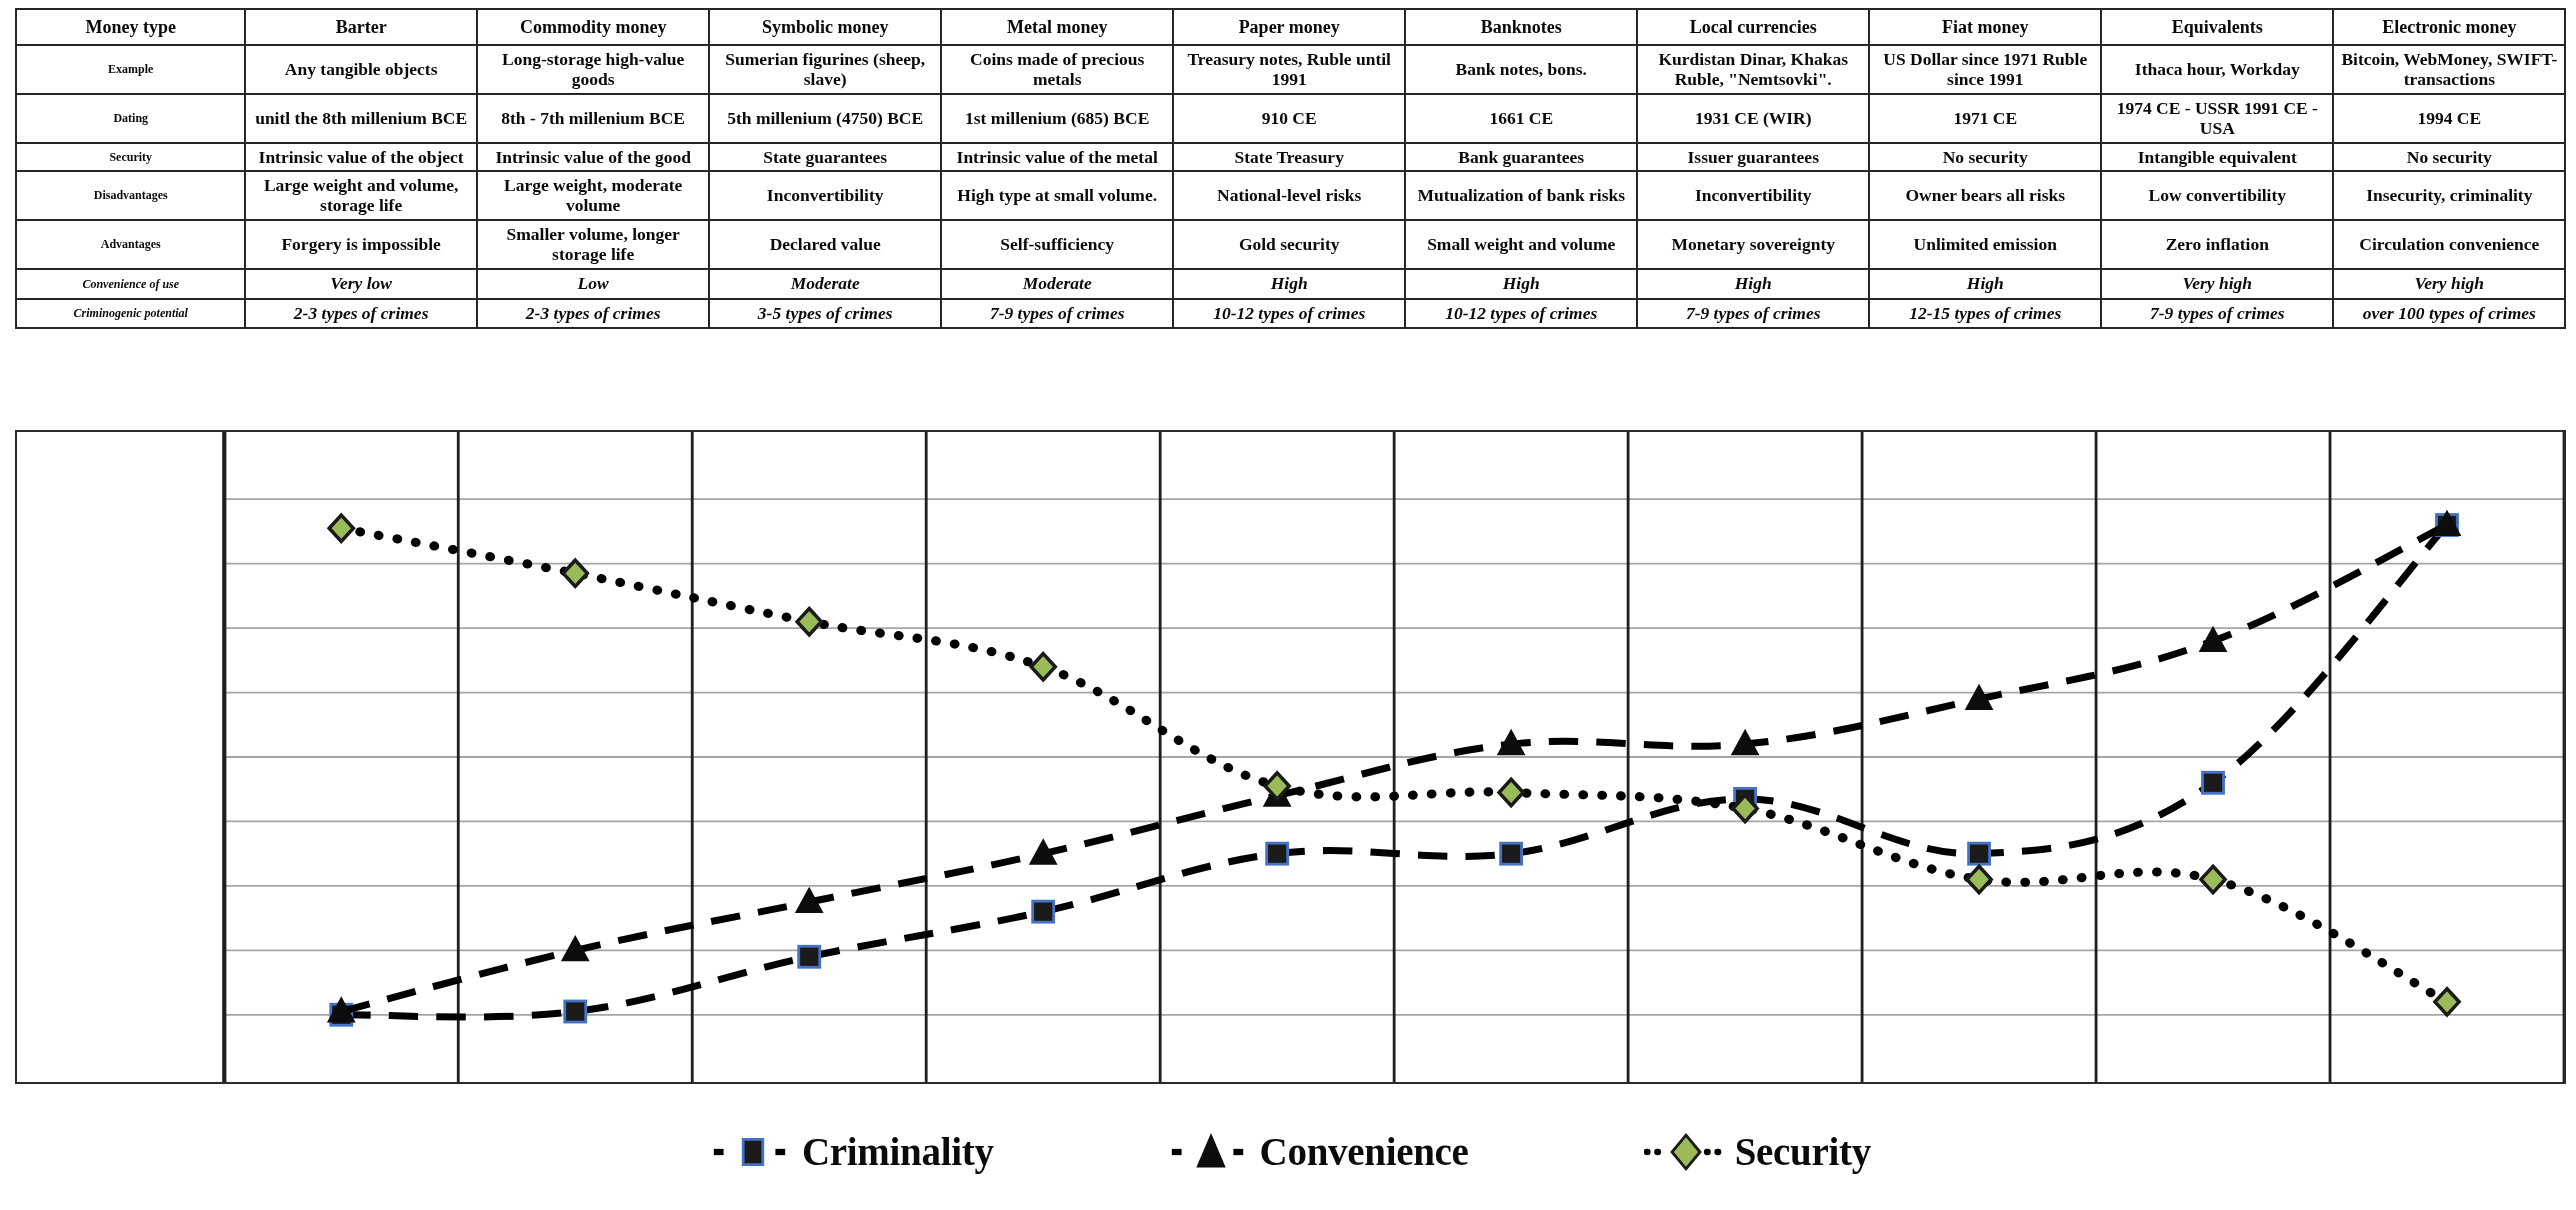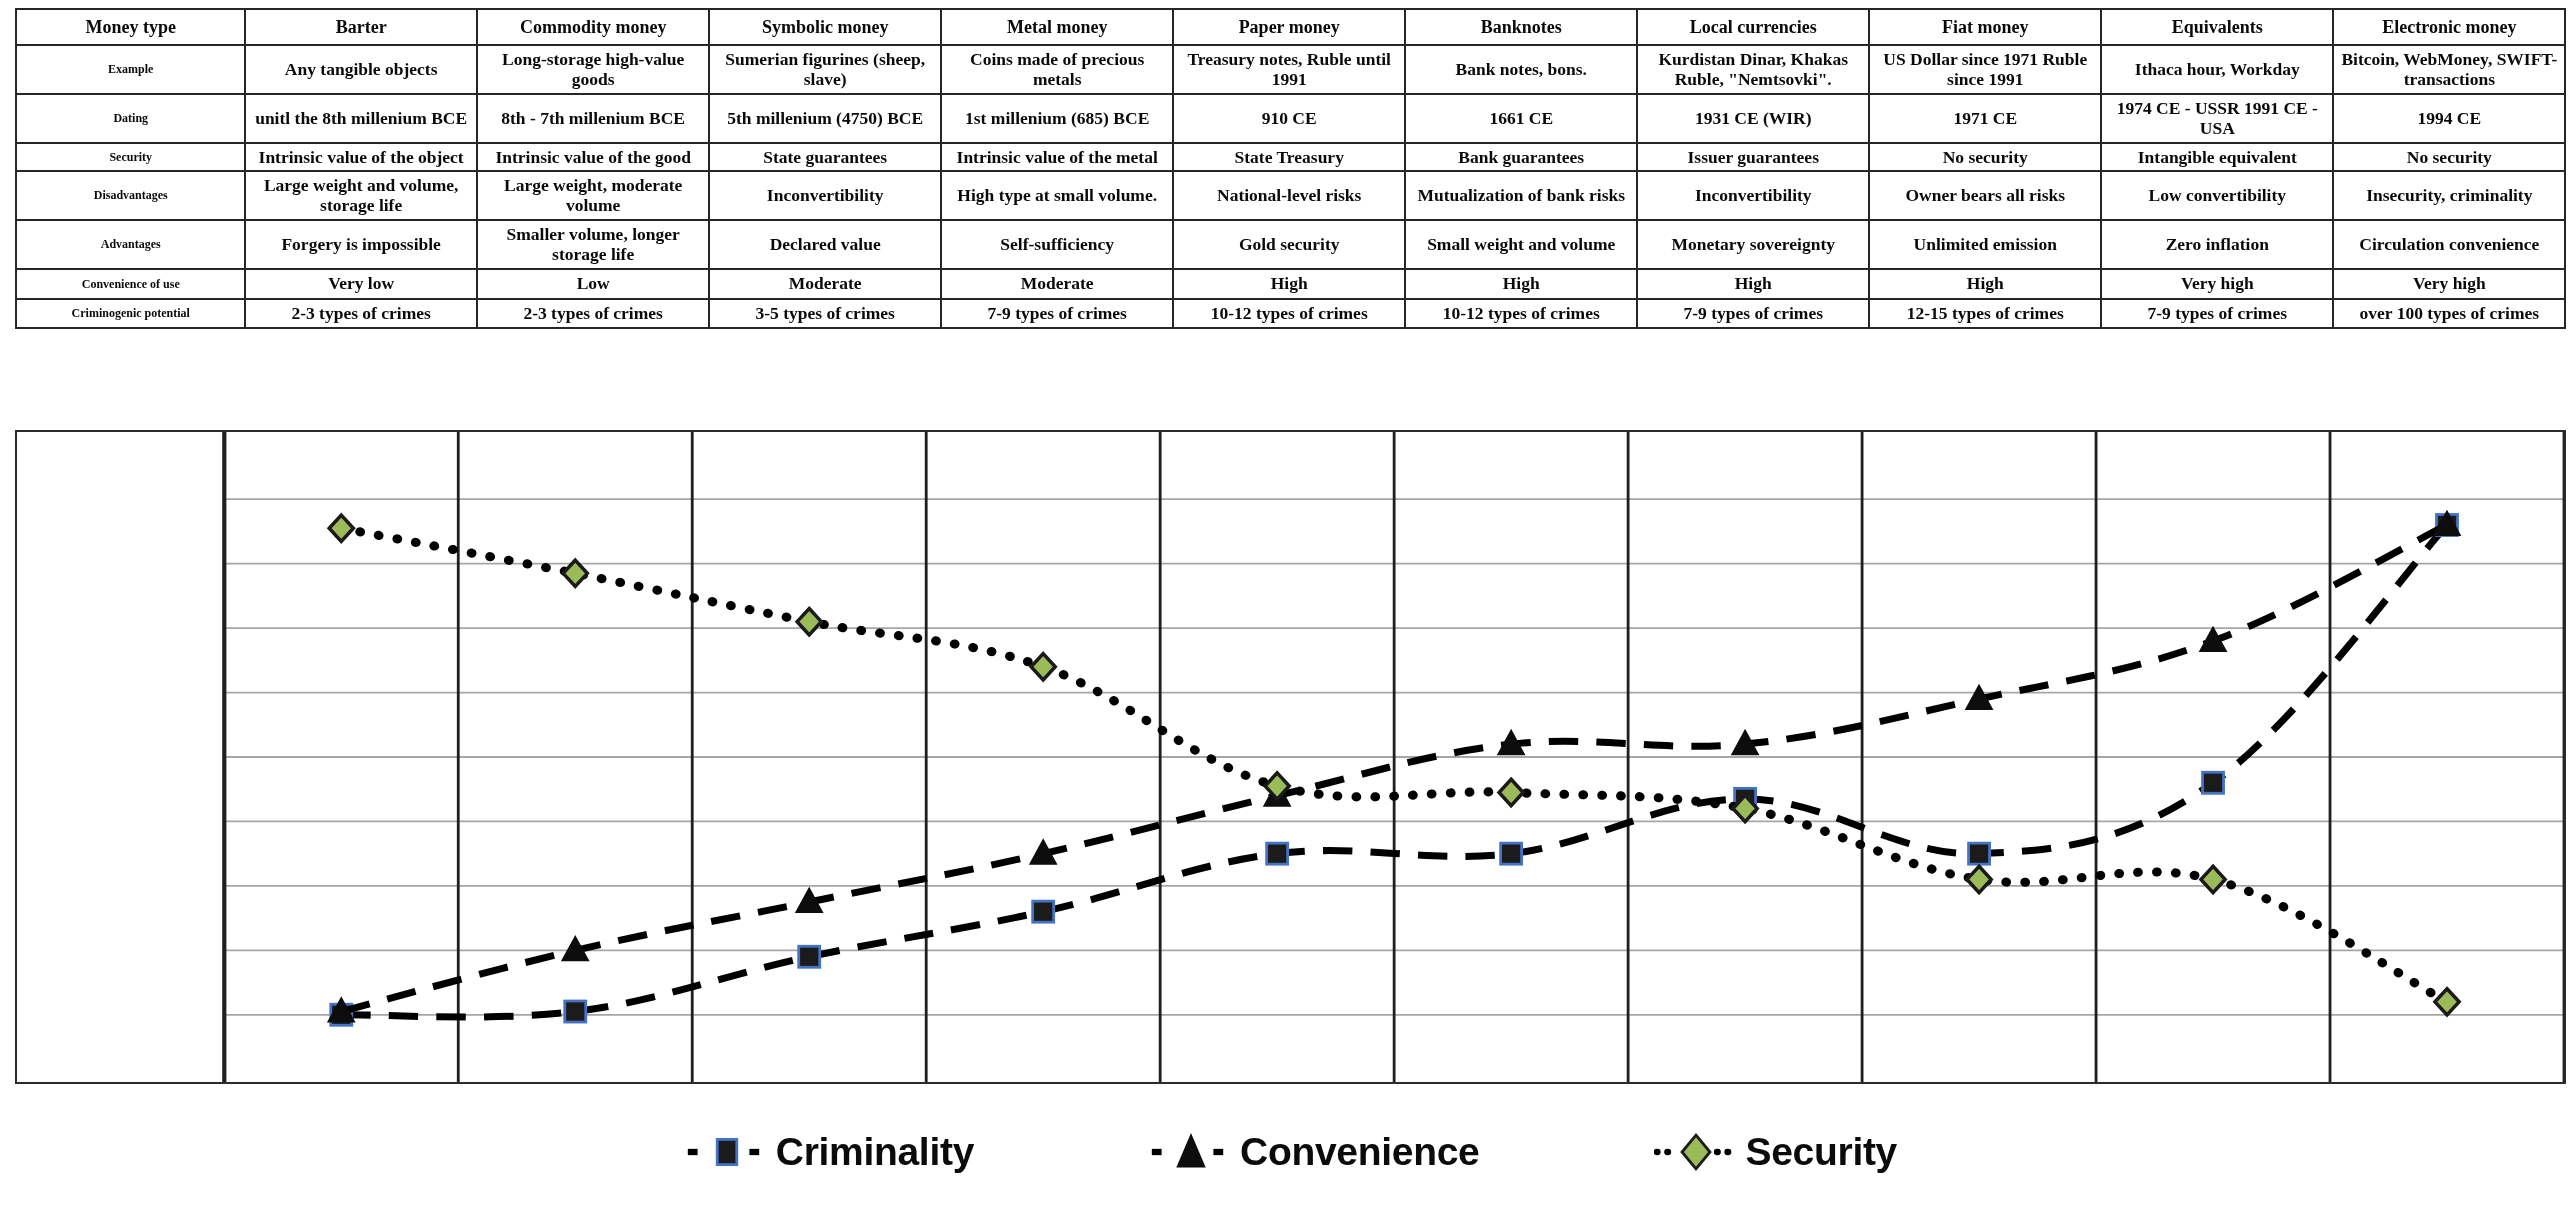--- a/index.html
+++ b/index.html
@@ -15,21 +15,21 @@
     vertical-align:middle;
     font-weight:bold;
     font-size:17.5px;
     line-height:1.18;
     padding:2.8px 4.2px;
     color:#0a0a0a;
     font-family:"Liberation Serif", serif;
   }
   table.matrix td.rowhdr{font-size:12px;}
   table.matrix tr.hdr td{font-size:18px;height:28px;}
-  table.matrix tr.tight td{height:25px;padding:1.4px 4.2px;}
+  table.matrix tr.tight td{height:25px;padding:1.4px 4.2px;font-style:italic;}
   col.c0{width:210px;}
   col.cx{width:213px;}
 
   
   .chart-area{
     position:absolute;
     left:15.4px;
     top:430px;
     width:2551px;
     height:654px;
@@ -46,21 +46,21 @@
     top:1106px;
     width:2551px;
     height:91px;
     display:flex;
     align-items:center;
     justify-content:center;
     gap:175px;
   }
   .legend-item{display:flex;align-items:center;gap:7px;}
   .legend-label{
-    font-family:Liberation Sans, sans-serif;
+    font-family:Liberation Serif, serif;
     font-weight:bold;
     font-size:39px;
     letter-spacing:-0.3px;
     color:#0b0b0b;
   }
   .legend-mark{width:84px;height:42px;}
 </style>
 </head>
 <body>
 

